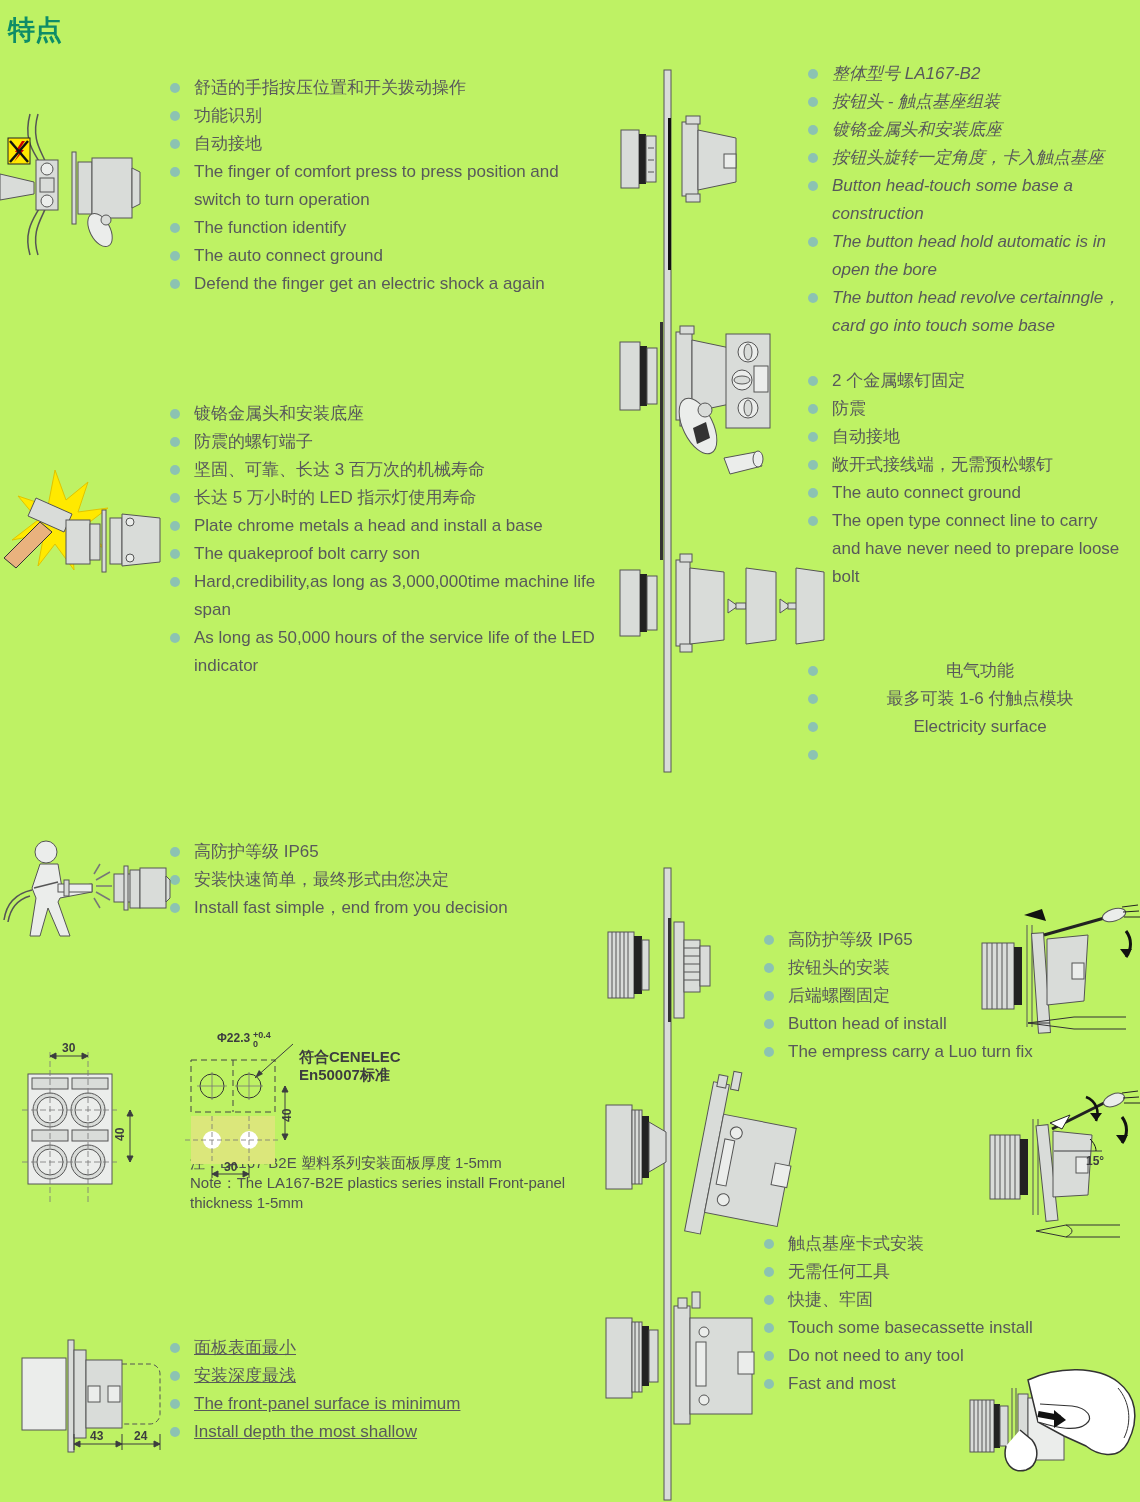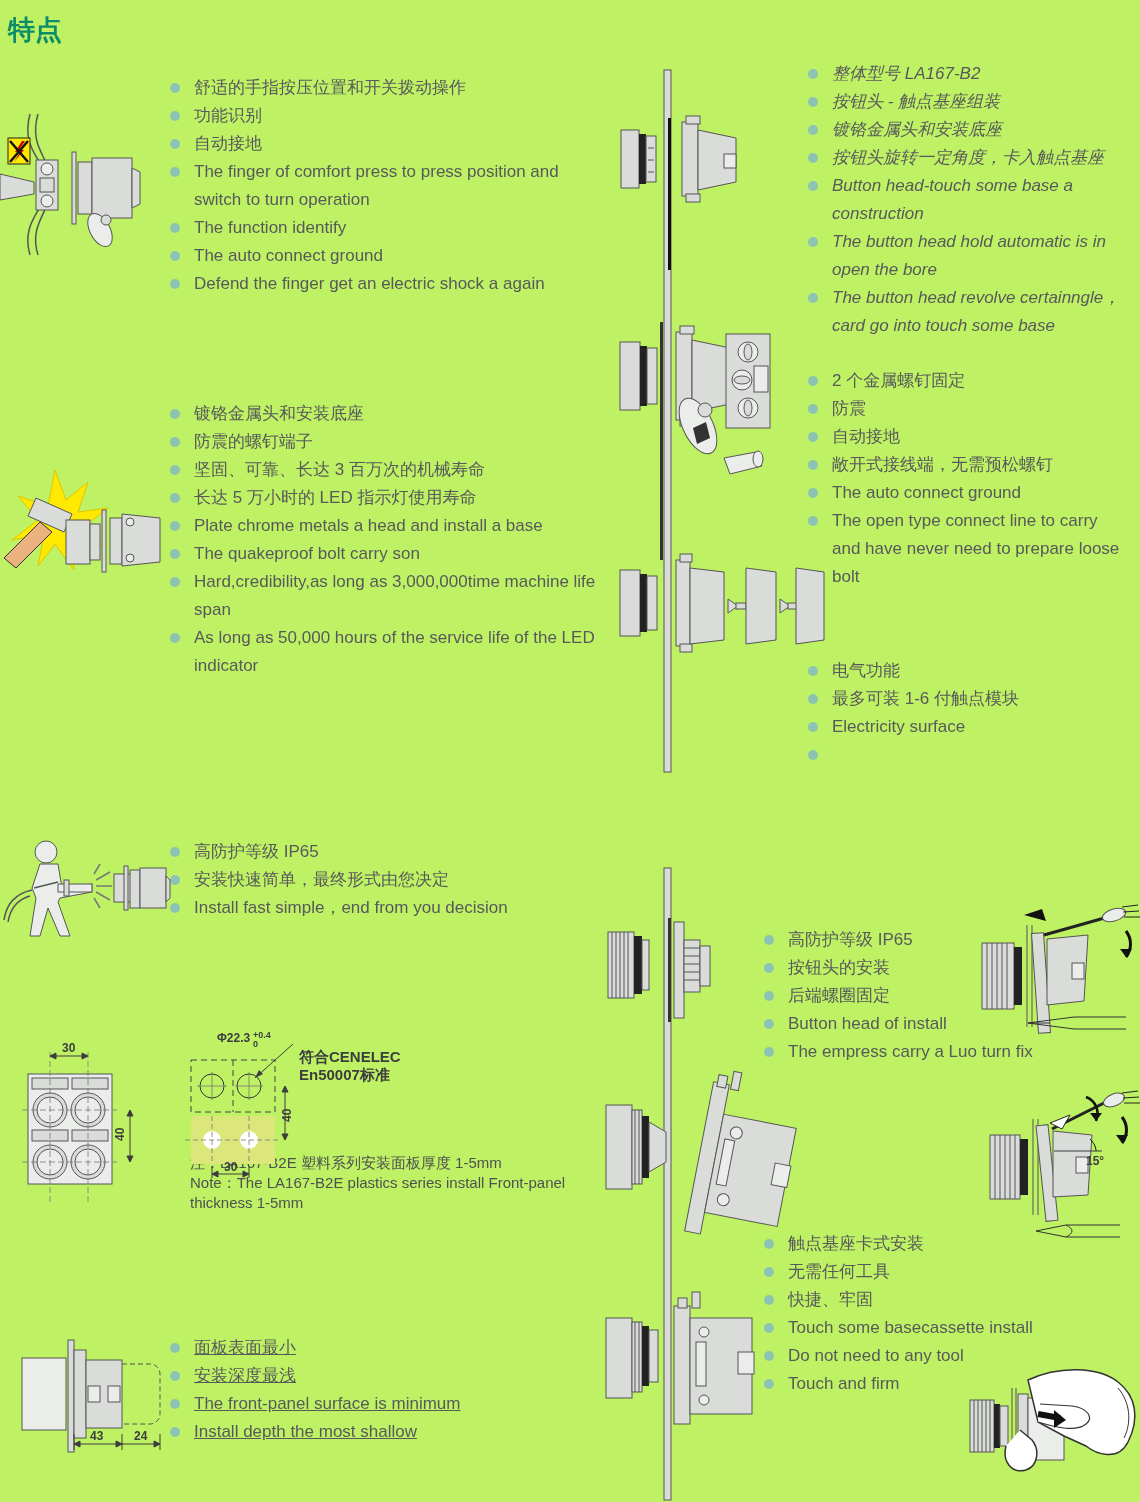--- a/index.html
+++ b/index.html
@@ -54,21 +54,21 @@
       <div class="bitem"><span class="bullet"></span><span>As long as 50,000 hours of the service life of the LED indicator</span></div>
     </div>
   <div class="blist" style="left:806px;top:367px;width:322px;">
       <div class="bitem"><span class="bullet"></span><span>2 个金属螺钉固定</span></div>
       <div class="bitem"><span class="bullet"></span><span>防震</span></div>
       <div class="bitem"><span class="bullet"></span><span>自动接地</span></div>
       <div class="bitem"><span class="bullet"></span><span>敞开式接线端，无需预松螺钉</span></div>
       <div class="bitem"><span class="bullet"></span><span>The auto connect ground</span></div>
       <div class="bitem"><span class="bullet"></span><span>The open type connect line to carry and have never need to prepare loose bolt</span></div>
     </div>
-  <div class="blist" style="left:806px;top:657px;width:322px;">
+  <div class="blist" style="left:806px;top:657px;width:322px;text-align:center;">
       <div class="bitem"><span class="bullet"></span><span>电气功能</span></div>
       <div class="bitem"><span class="bullet"></span><span>最多可装 1-6 付触点模块</span></div>
       <div class="bitem"><span class="bullet"></span><span>Electricity surface</span></div>
       <div class="bitem"><span class="bullet"></span></div>
     </div>
   <div class="blist" style="left:168px;top:838px;width:432px;">
       <div class="bitem"><span class="bullet"></span><span>高防护等级 IP65</span></div>
       <div class="bitem"><span class="bullet"></span><span>安装快速简单，最终形式由您决定</span></div>
       <div class="bitem"><span class="bullet"></span><span>Install fast simple，end from you decision</span></div>
     </div>
@@ -78,21 +78,21 @@
       <div class="bitem"><span class="bullet"></span><span>后端螺圈固定</span></div>
       <div class="bitem"><span class="bullet"></span><span>Button head of install</span></div>
       <div class="bitem"><span class="bullet"></span><span>The empress carry a Luo turn fix</span></div>
     </div>
   <div class="blist" style="left:762px;top:1230px;width:300px;">
       <div class="bitem"><span class="bullet"></span><span>触点基座卡式安装</span></div>
       <div class="bitem"><span class="bullet"></span><span>无需任何工具</span></div>
       <div class="bitem"><span class="bullet"></span><span>快捷、牢固</span></div>
       <div class="bitem"><span class="bullet"></span><span>Touch some basecassette install</span></div>
       <div class="bitem"><span class="bullet"></span><span>Do not need to any tool</span></div>
-      <div class="bitem"><span class="bullet"></span><span>Touch and firm</span></div>
+      <div class="bitem"><span class="bullet"></span><span>Fast and most</span></div>
     </div>
   <div class="blist" style="left:168px;top:1334px;width:340px;text-decoration:underline;">
       <div class="bitem"><span class="bullet"></span><span>面板表面最小</span></div>
       <div class="bitem"><span class="bullet"></span><span>安装深度最浅</span></div>
       <div class="bitem"><span class="bullet"></span><span>The front-panel surface is minimum</span></div>
       <div class="bitem"><span class="bullet"></span><span>Install depth the most shallow</span></div>
     </div>
 
   <div class="note" style="left:190px;top:1153px;width:400px;">
     <div>注：LA167-B2E 塑料系列安装面板厚度 1-5mm</div>

